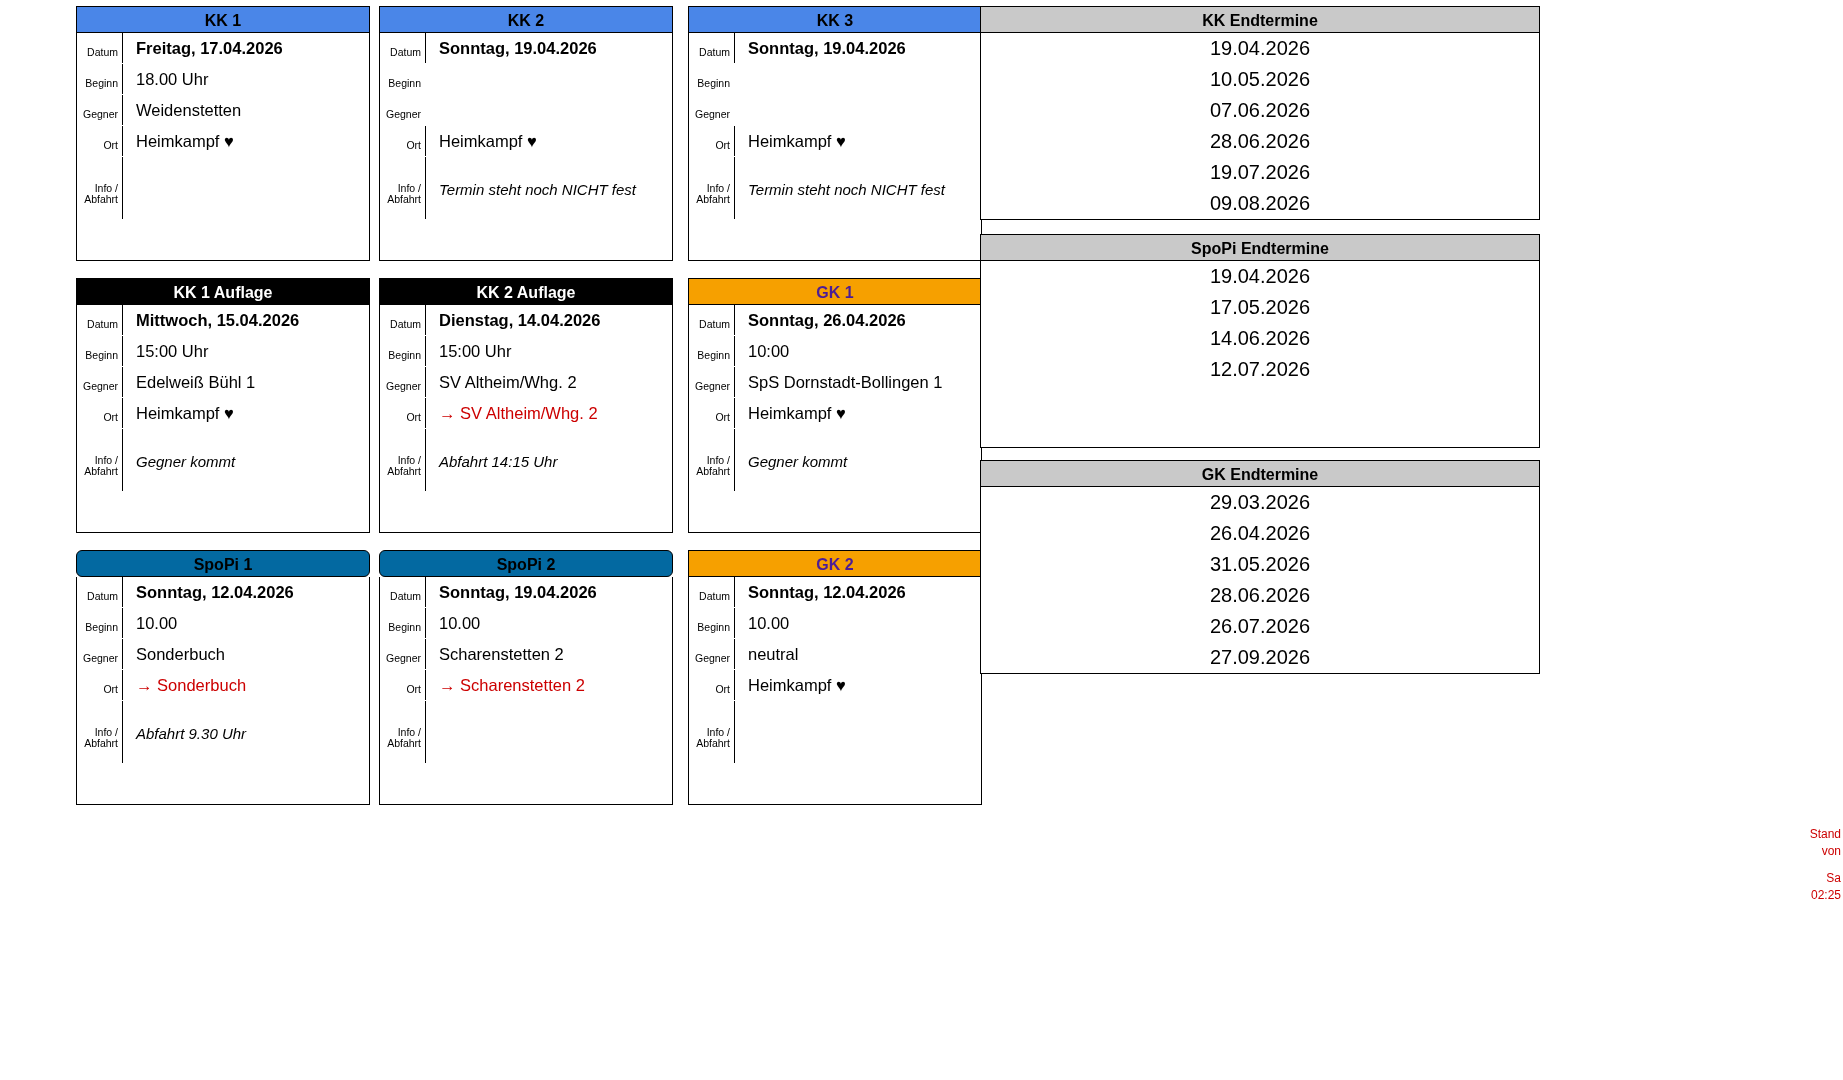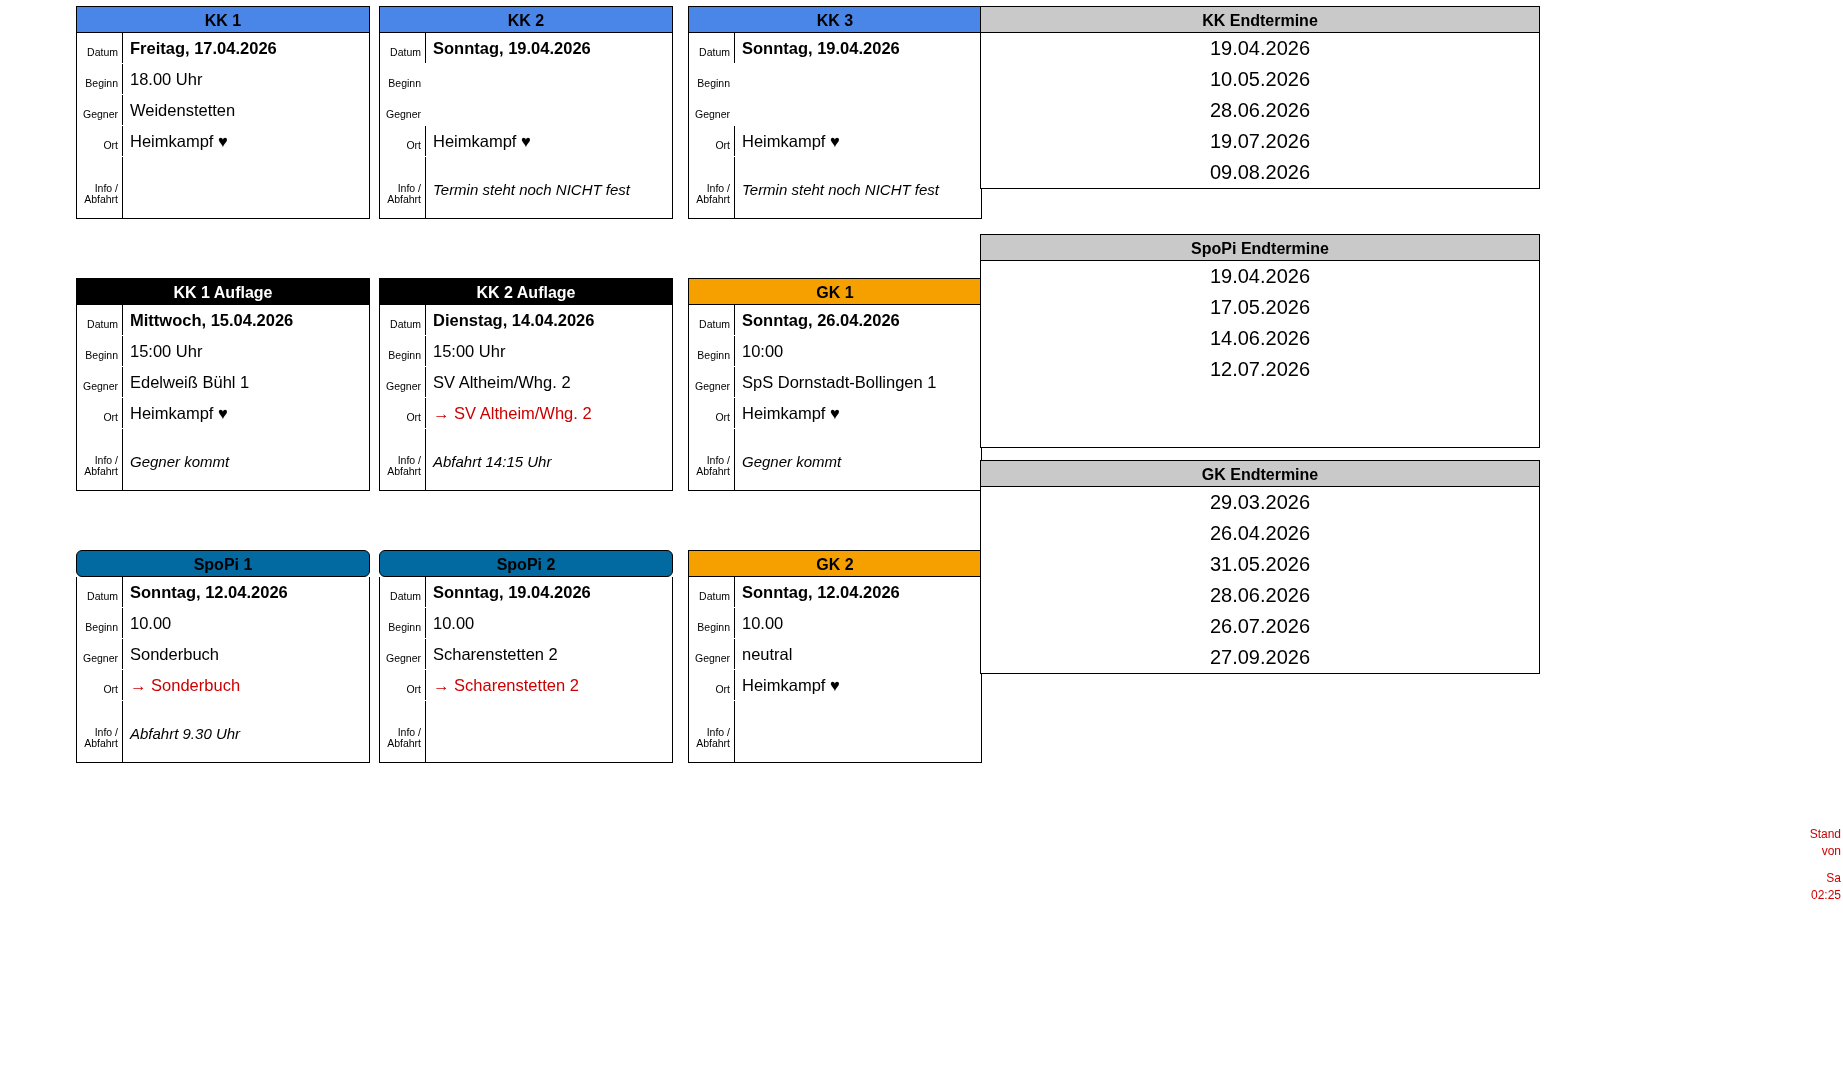--- a/index.html
+++ b/index.html
@@ -35,21 +35,21 @@
     text-align: center;
     font-weight: bold;
     font-size: 16px;
     border: 1px solid #000;
     box-sizing: border-box;
   }
   .card-body {
     border: 1px solid #000;
     border-top: none;
     box-sizing: border-box;
-    height: 186px;
+    height: 228px;
     position: relative;
     background: #fff;
   }
   .row {
     display: flex;
     align-items: flex-start;
     height: 31px;
     box-sizing: border-box;
   }
   .row .lbl {
@@ -59,21 +59,21 @@
     padding-right: 4px;
     font-size: 10.5px;
     color: #000;
     box-sizing: border-box;
     line-height: 12px;
     padding-top: 13px;
   }
   .row .val {
     flex: 1;
     border-left: 1px solid #000;
-    padding-left: 7px;
+    padding-left: 13px;
     font-size: 16.5px;
     line-height: 30px;
     box-sizing: border-box;
     white-space: nowrap;
     overflow: hidden;
   }
   .row.info {
     height: 62px;
     align-items: flex-start;
   }
@@ -89,21 +89,21 @@
     padding-top: 24px;
     height: 62px;
   }
   .b { font-weight: bold; }
   .red { color: #cc0000; }
 
   
   .hdr-blue   { background: #4a86e8; color: #000; }
   .hdr-black  { background: #000000; color: #ffffff; }
   .hdr-green  { background: #0369a1; color: #000; border-radius: 6px; }
-  .hdr-orange { background: #f6a000; color: #000000; }
+  .hdr-orange { background: #f6a000; color: #4c1d95; }
 
   
   .dl {
     position: absolute;
     width: 560px;
     box-sizing: border-box;
   }
   .dl-header {
     height: 27px;
     line-height: 27px;
@@ -402,20 +402,21 @@
         <div class="val"></div>
       </div>
     </div>
   </div>
 
   <div class="dl" style="left:980px; top:6px;">
     <div class="dl-header">KK Endtermine</div>
     <div class="dl-body">
       <div class="dl-row">19.04.2026</div>
       <div class="dl-row">10.05.2026</div>
+      <div class="dl-row">07.06.2026</div>
       <div class="dl-row">28.06.2026</div>
       <div class="dl-row">19.07.2026</div>
       <div class="dl-row">09.08.2026</div>
     </div>
   </div>
 
   <div class="dl" style="left:980px; top:234px;">
     <div class="dl-header">SpoPi Endtermine</div>
     <div class="dl-body">
       <div class="dl-row">19.04.2026</div>

